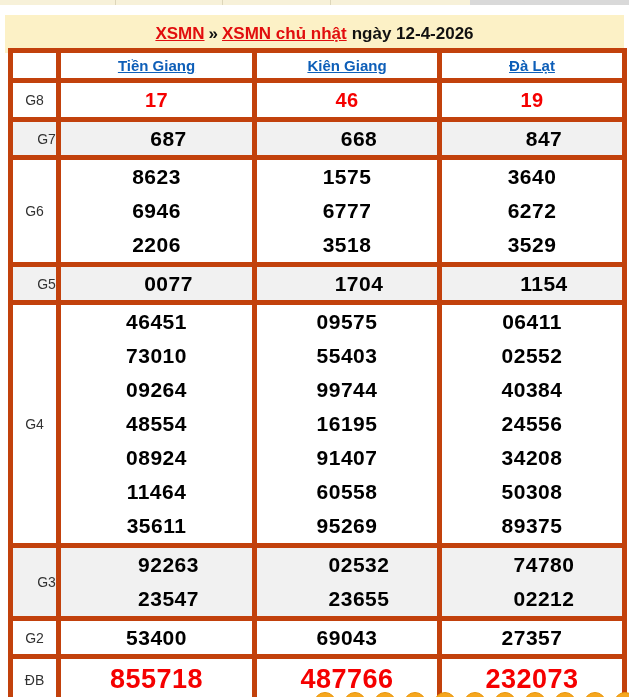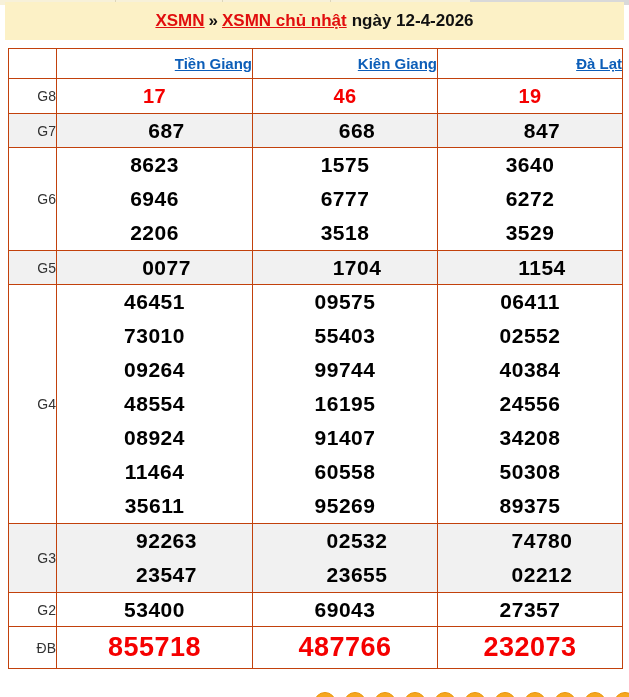--- a/index.html
+++ b/index.html
@@ -10,36 +10,36 @@
     background:#ffffff; overflow:hidden;
   }
   
   .top-strip { position:absolute; top:0; left:0; width:629px; height:5px; background:#f7f1d9; }
   .top-strip .seg-gray { position:absolute; top:0; left:470px; width:159px; height:5px; background:#d9d9d9; }
   .top-strip .div { position:absolute; top:0; width:1px; height:5px; background:#ddd6ba; }
   .d1{left:115px;} .d2{left:222px;} .d3{left:330px;}
 
   
   .title-bar {
-    position:absolute; top:2px; left:5px; width:619px; height:38px;
+    position:absolute; top:15px; left:5px; width:619px; height:38px;
     background:#fcf1c6; text-align:center; line-height:38px;
     font-size:17px; font-weight:bold; color:#111; white-space:nowrap;
   }
   .title-bar a { color:#e10e0e; text-decoration:underline; cursor:pointer; }
   .title-bar .sep { color:#111; margin:0 4px; }
   .title-bar .date { color:#111; margin-left:5px; }
 
   
   table.results {
     position:absolute; top:48px; left:8px; width:614px;
     border-collapse:collapse; table-layout:fixed;
     background:#ffffff;
   }
   table.results th, table.results td {
-    border:1px solid #c2410c; text-align:right; vertical-align:middle; padding:0;
+    border:5px solid #c2410c; text-align:center; vertical-align:middle; padding:0;
   }
   col.c-label{width:48px;} col.c-1{width:196px;} col.c-2{width:185px;} col.c-3{width:185px;}
   thead th { height:30px; background:#ffffff; font-size:15px; font-weight:bold; }
   thead th a { color:#0d5eb8; text-decoration:underline; cursor:pointer; }
   tr.shade td { background:#f1f1f1;padding-left:24px; }
   td.rowlabel { font-size:14px; font-weight:normal; color:#333; }
   .num {
     height:33px; display:flex; align-items:center; justify-content:center;
     font-weight:bold; font-size:21px; color:#000; letter-spacing:0.5px;
   }

